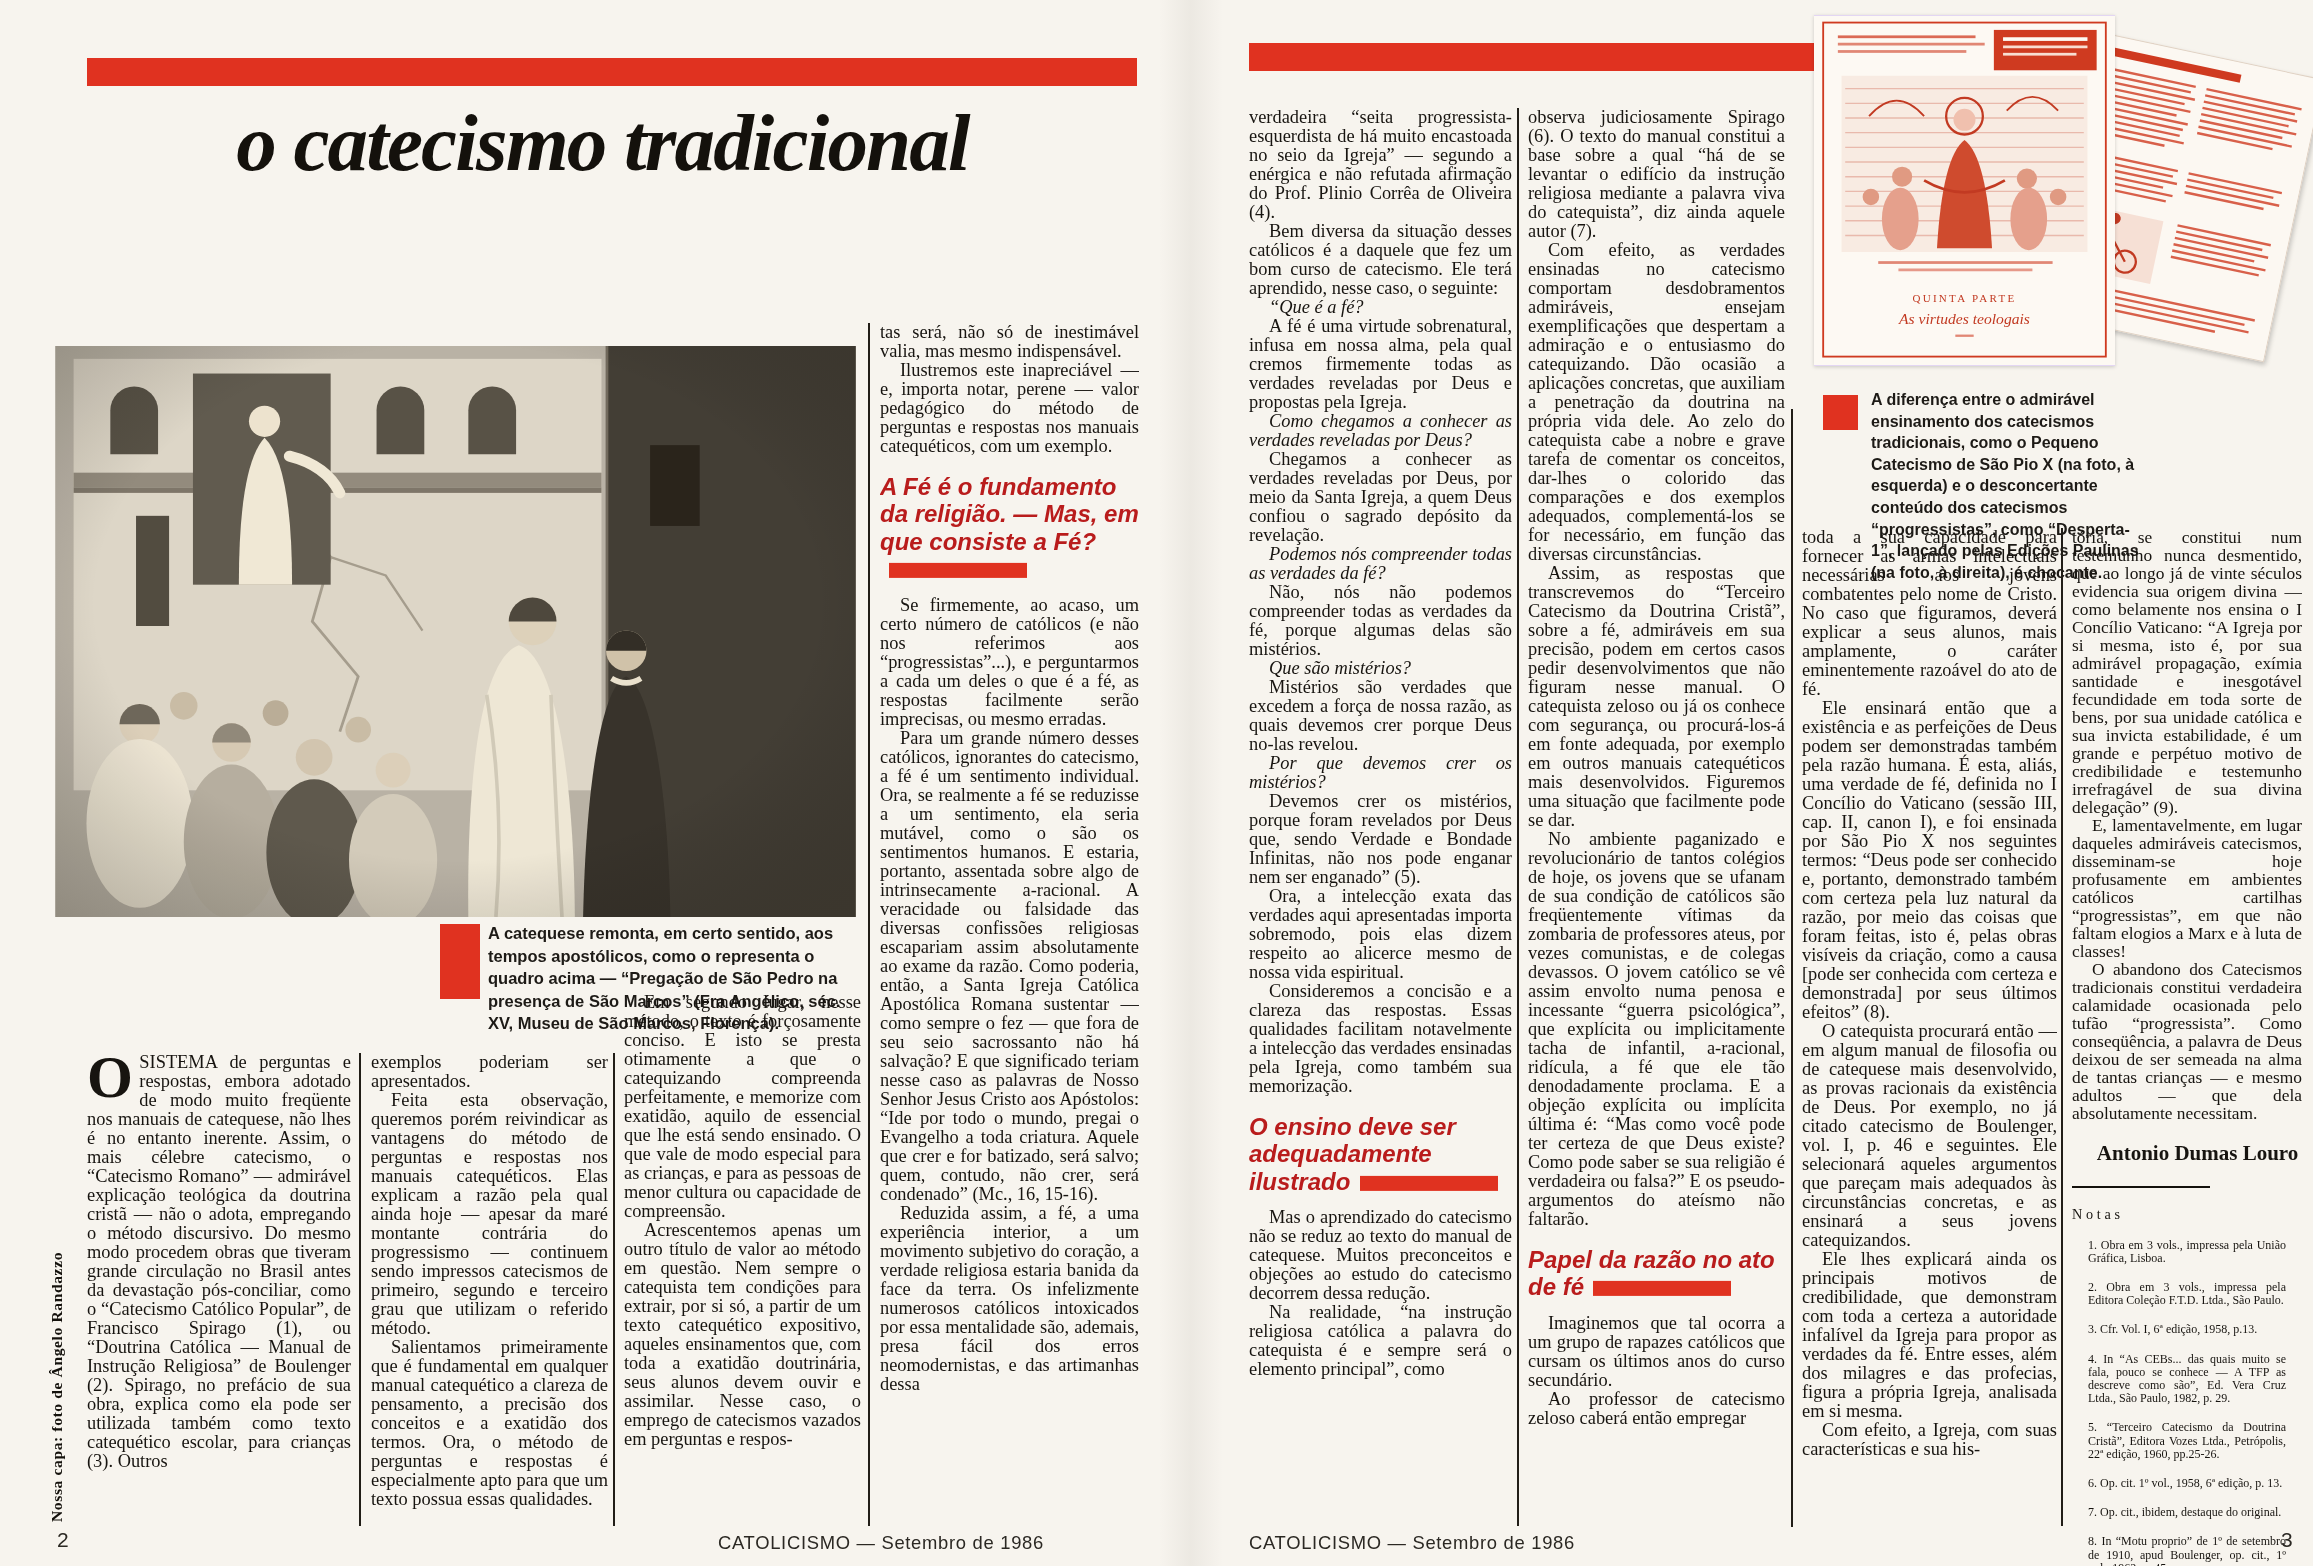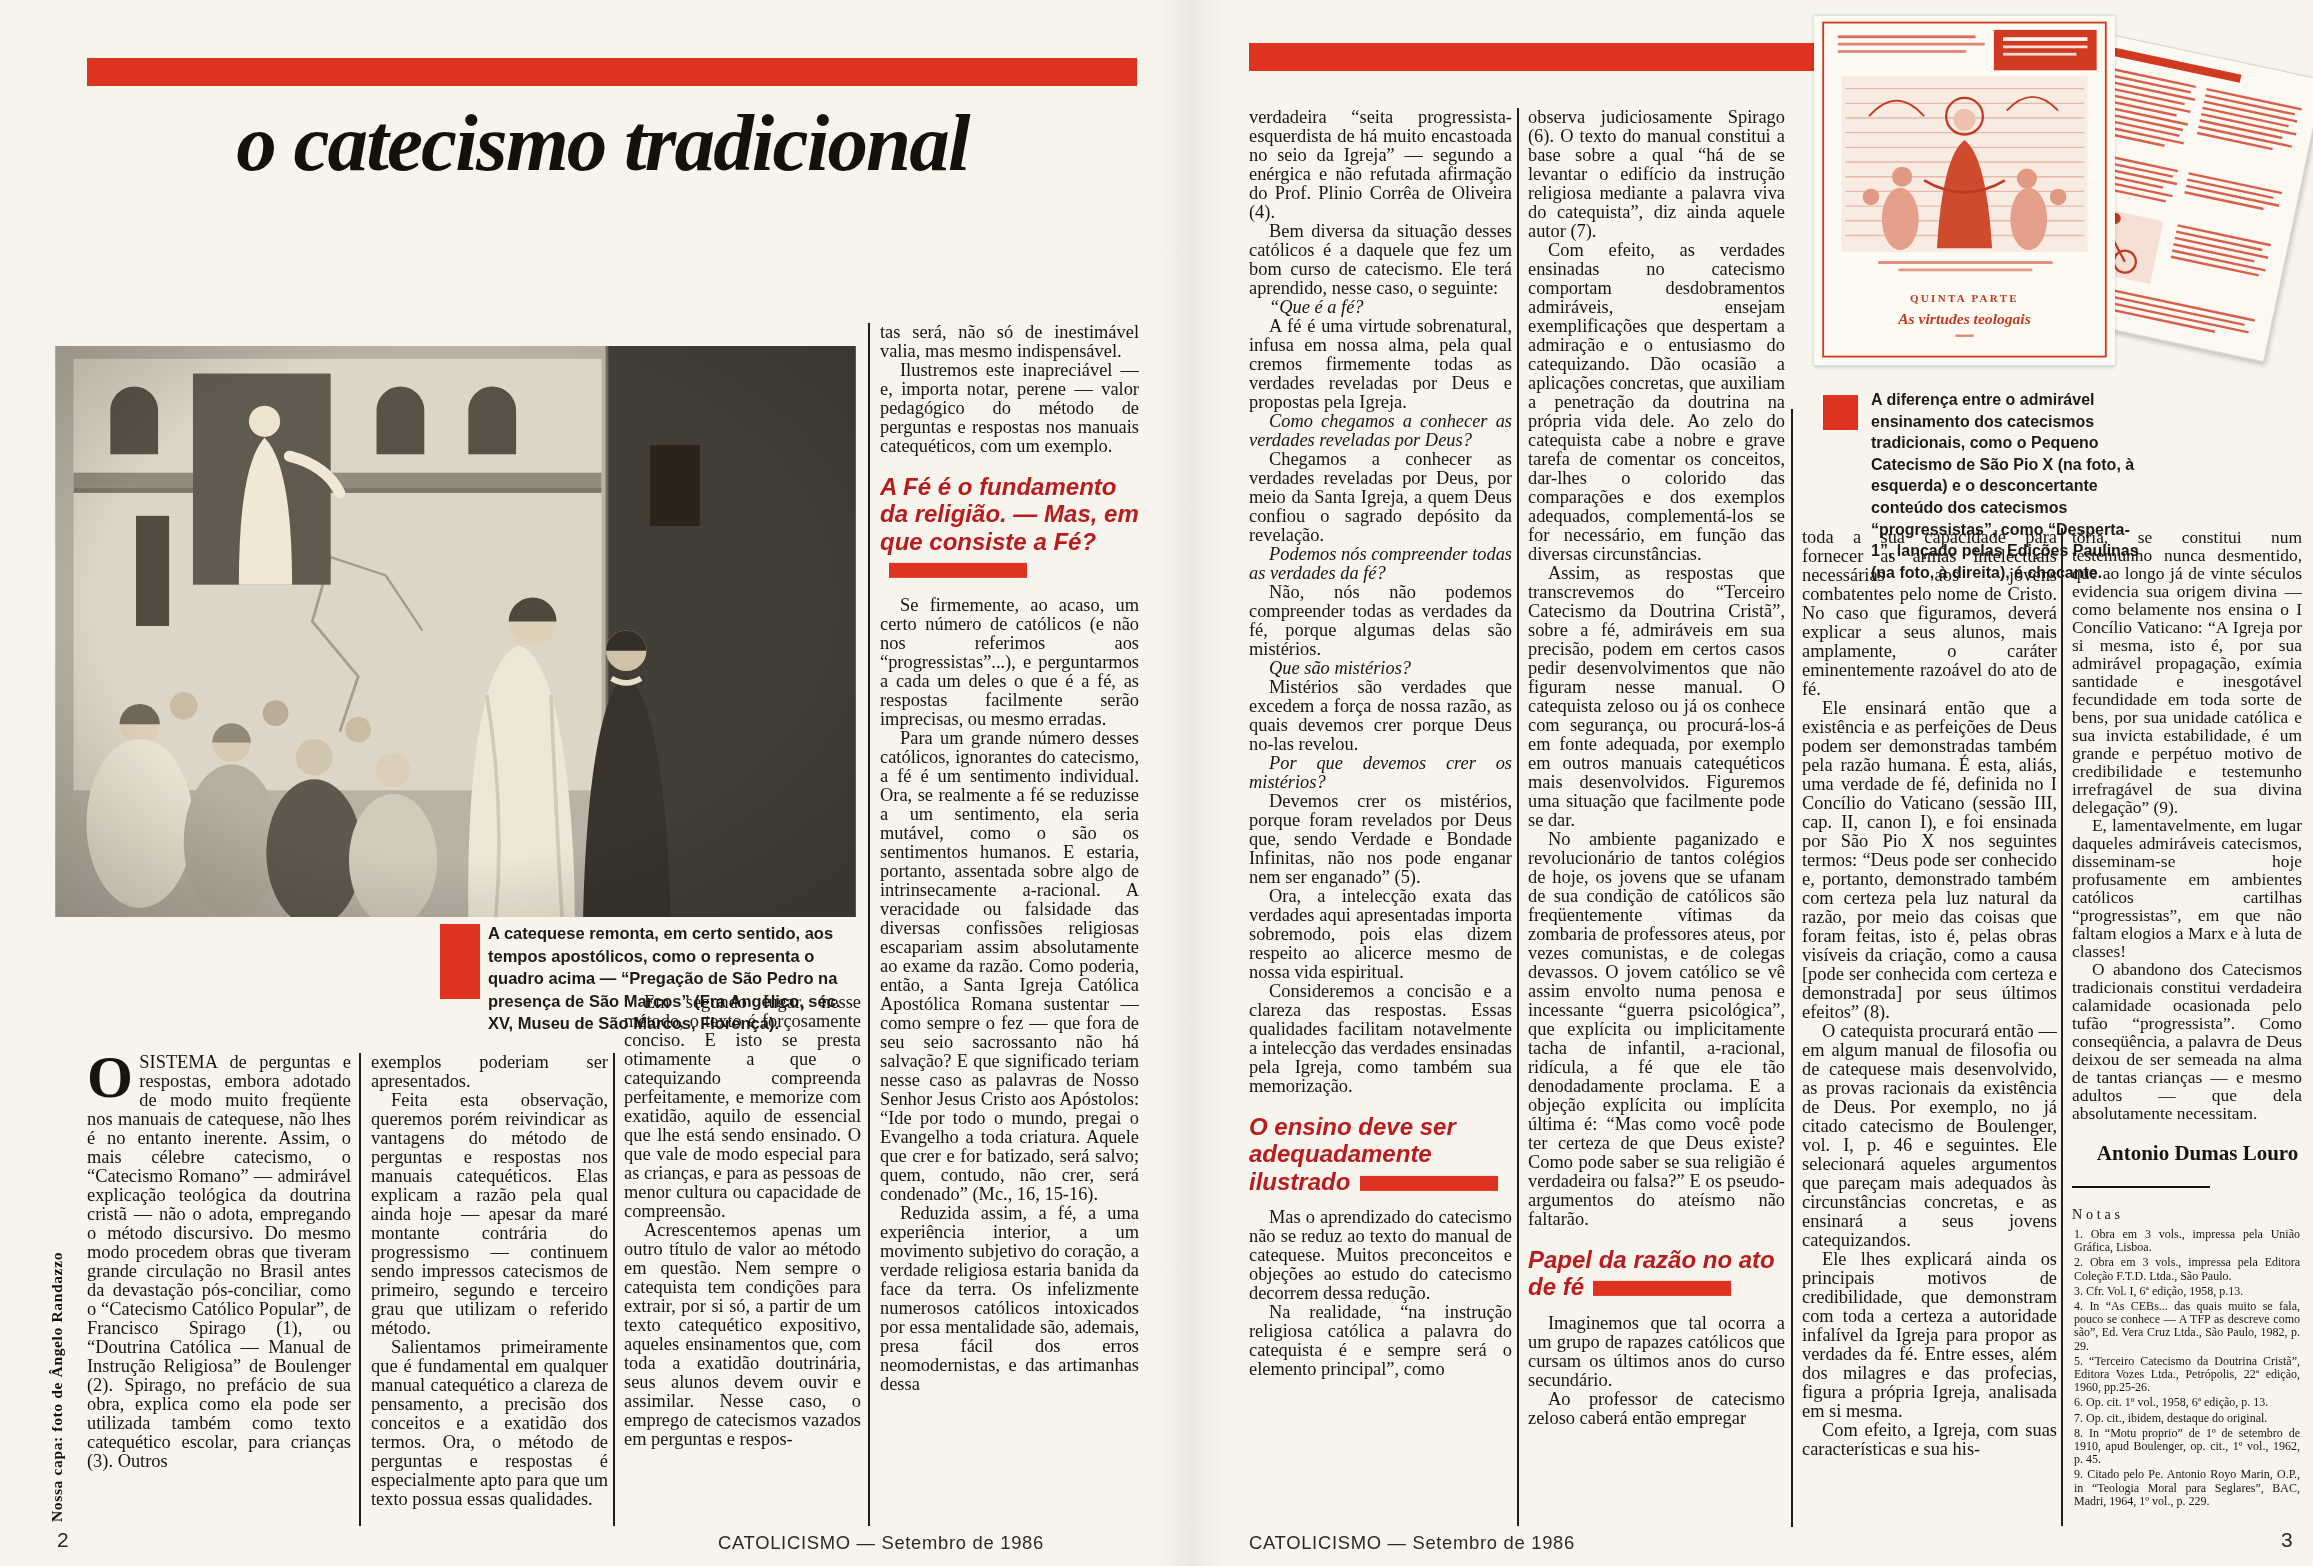--- a/index.html
+++ b/index.html
@@ -36,23 +36,23 @@
     text-indent:0;text-align:left;}
   .hbar{display:inline-block;height:14.7px;width:138px;background:#e03220;margin-left:9.2px;
     transform:translateY(0.9px);}
   .vrule{position:absolute;width:1.8px;background:#211d17;}
   .footer{position:absolute;font-family:"Liberation Sans", sans-serif;font-size:18.4px;
     letter-spacing:0.7px;color:#2b2823;}
   .pagenum{position:absolute;font-family:"Liberation Sans", sans-serif;font-size:21px;color:#2b2823;}
   .author{font-weight:bold;font-size:21px;text-align:right;margin:22px 3.7px 0 0;text-indent:0;}
   .notes-rule{width:138px;border:none;border-top:2.3px solid #14110c;margin:24px 0 16.5px 0;}
   .notas-label{font-size:14.2px;letter-spacing:3.7px;margin:0 0 5.5px 0;text-indent:0;text-align:left;}
-  .note{font-size:12px;line-height:13.2px;margin:2px;text-indent:0;text-align:justify;}
+  .note{font-size:12px;line-height:13.2px;margin:16px;text-indent:0;text-align:justify;}
   .cat-page{position:absolute;left:1814px;top:14.7px;width:301px;height:351px;
-    background:#14b8a6;box-shadow:0 0.9px 3.7px rgba(0,0,0,0.18);z-index:3;font-weight:bold;}
+    background:#8b5cf6;box-shadow:0 0.9px 3.7px rgba(0,0,0,0.18);z-index:3;}
   .tilt-page{position:absolute;left:2096px;top:31px;width:231px;height:287px;
     background:#fcf8f2;transform:rotate(12deg);transform-origin:top left;
     box-shadow:1.8px 2.8px 5.5px rgba(0,0,0,0.22);z-index:2;border:0.9px solid #e0d2c4;}
 </style>
 </head>
 <body>
 
 <div class="gutter"></div>
 
 <div class="topbar" style="left:87px;top:58px;width:1050px;"></div>

